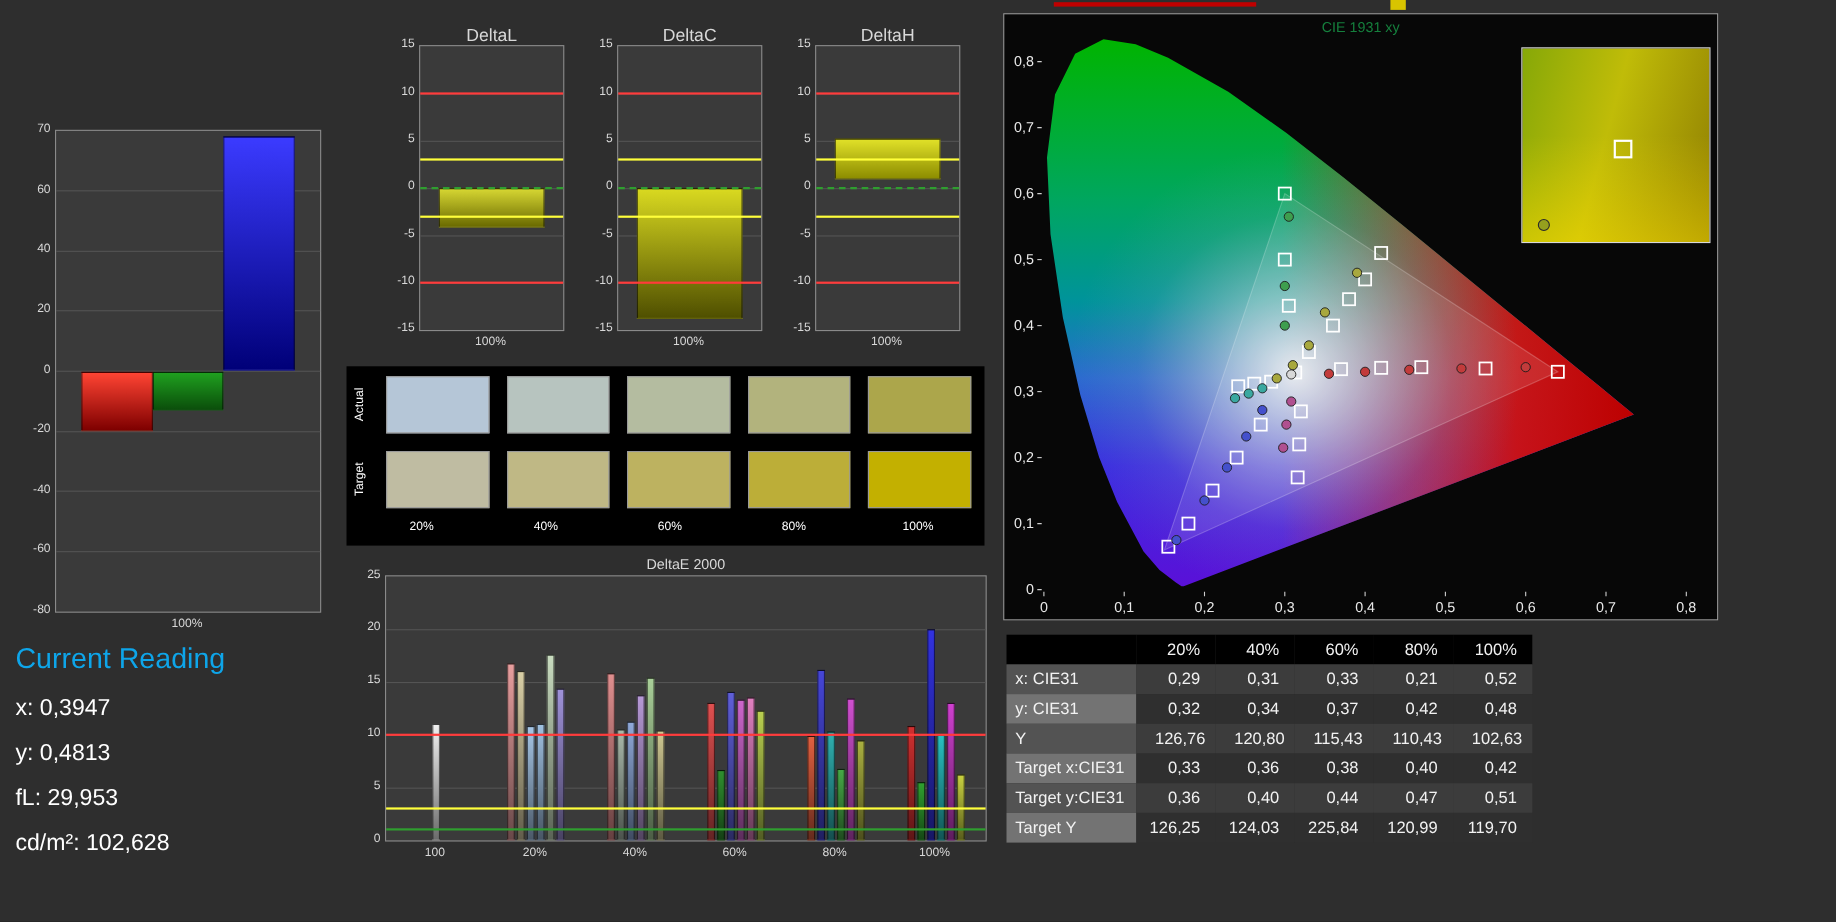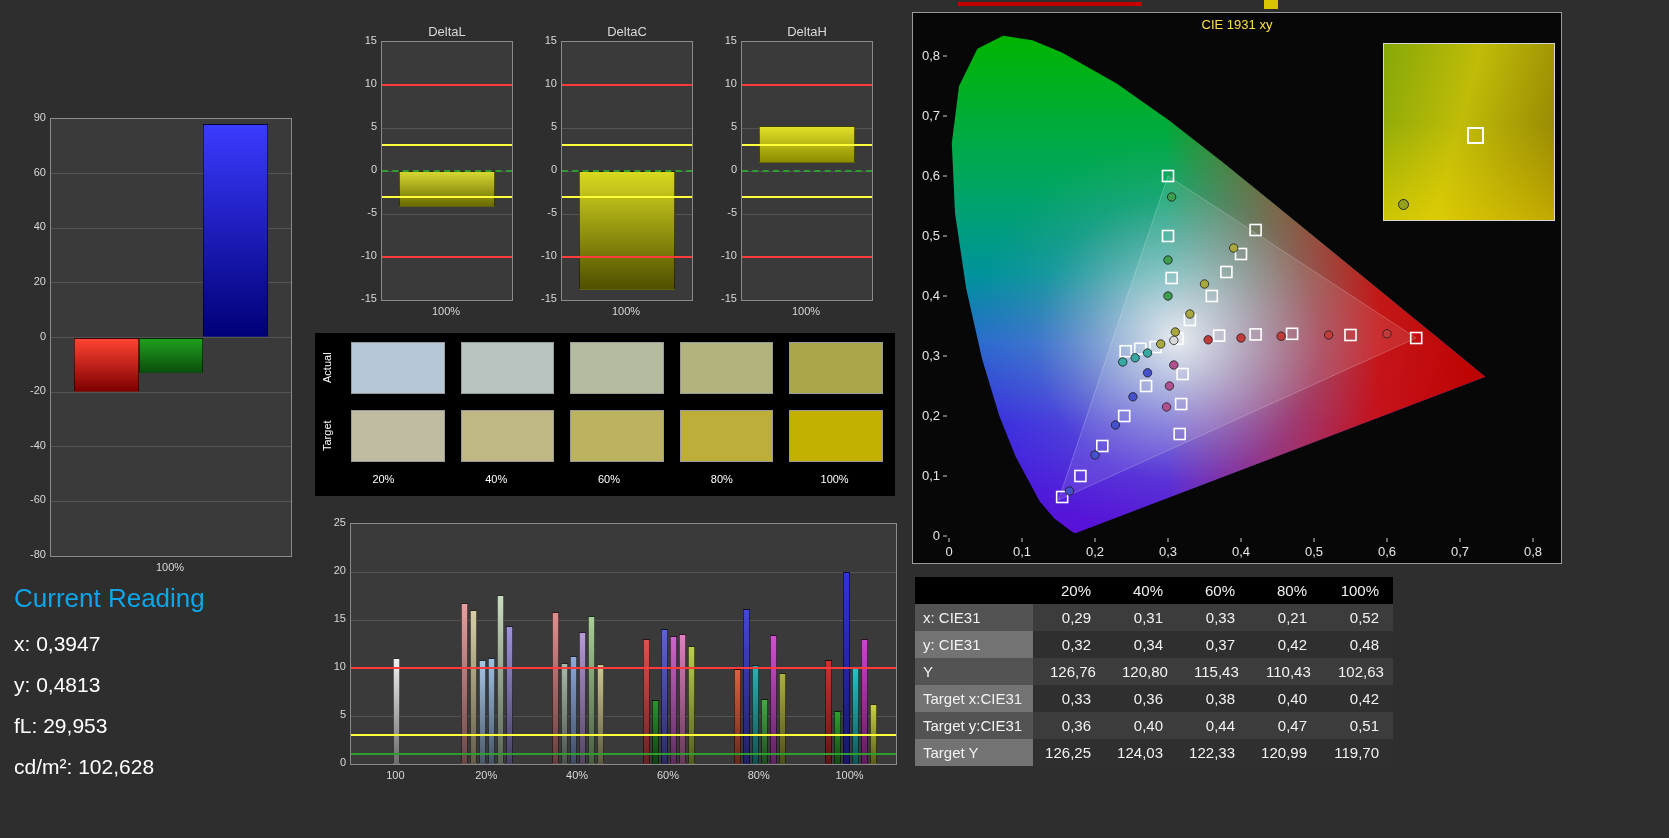--- a/index.html
+++ b/index.html
@@ -4,21 +4,21 @@
 <style>
   html,body{margin:0;padding:0;background:#222;}
   .page{position:relative;width:1669px;height:838px;background:#2e2e2e;overflow:hidden;
         font-family:"Liberation Sans",sans-serif;color:#fff;}
   .page-title{position:absolute;left:22px;top:18px;font-size:34px;font-weight:400;color:#f2f2f2;margin:0;}
 
   .decor-red{position:absolute;left:958px;top:2px;width:184px;height:4px;background:#c00000;}
   .decor-yellow{position:absolute;left:1264px;top:0;width:14px;height:9px;background:#d8c400;}
 
   .chart{position:absolute;}
-  .chart-title{position:absolute;top:0;text-align:center;font-size:13px;color:#d8d8d8;}
+  .chart-title{position:absolute;top:0;text-align:center;font-size:16px;color:#d8d8d8;}
   .plot{position:absolute;background:#3a3a3a;border:1px solid #8a8a8a;box-sizing:content-box;}
   .tick-label{position:absolute;font-size:11px;color:#d8d8d8;text-align:right;width:30px;}
   .x-label{position:absolute;font-size:11px;color:#d8d8d8;text-align:center;}
   .gridline{position:absolute;left:0;right:0;height:1px;background:#545454;}
   .refline{position:absolute;left:0;right:0;height:2px;}
   .bar{position:absolute;box-sizing:border-box;}
 
   #chart-rgb{left:10px;top:100px;width:292px;height:482px;}
   #chart-rgb .chart-title{left:40px;width:242px;margin-top:44px;}
   #chart-rgb .plot{left:40px;top:18px;width:240px;height:437px;}
@@ -34,21 +34,21 @@
 
   .swatch-panel{position:absolute;left:315px;top:333px;width:580px;height:163px;background:#000;}
   .swatch-row{position:absolute;left:4px;right:12px;display:flex;gap:16px;align-items:center;}
   .swatch-row-label{width:16px;height:52px;writing-mode:vertical-rl;transform:rotate(180deg);
         font-size:11px;color:#fff;display:flex;align-items:center;justify-content:center;flex:0 0 16px;}
   .swatch{flex:1;height:52px;border:1px solid #9a9a9a;box-sizing:border-box;}
   .swatch-cols{position:absolute;left:20px;right:12px;display:flex;gap:16px;}
   .swatch-col-label{flex:1;text-align:center;font-size:11px;color:#fff;}
 
   .cie-panel{position:absolute;left:912px;top:12px;width:650px;height:552px;background:#070707;border:1px solid #9a9a9a;box-sizing:border-box;}
-  .cie-title{position:absolute;top:4px;left:0;right:0;text-align:center;font-size:13px;color:#fde047;}
+  .cie-title{position:absolute;top:4px;left:0;right:0;text-align:center;font-size:13px;color:#15803d;}
   #cie-svg{position:absolute;left:6px;top:18px;}
   #cie-svg text{font-family:"Liberation Sans",sans-serif;}
   .cie-inset{position:absolute;left:470px;top:30px;width:172px;height:178px;border:1px solid #d8d8d8;box-sizing:border-box;
       background:linear-gradient(to top, rgba(255,222,0,0.45), rgba(255,222,0,0) 55%),
                  linear-gradient(105deg,#86a808 0%,#c0bc08 45%,#8f7e02 100%);}
   .inset-square{position:absolute;width:13px;height:13px;border:2px solid #fff;}
   .inset-dot{position:absolute;width:9px;height:9px;border-radius:50%;background:#95a01e;border:1px solid #2a2a2a;}
 
   .results-table{position:absolute;left:915px;top:577px;display:grid;grid-template-columns:118px repeat(5,72px);}
   .cell{height:27px;line-height:27px;font-size:15px;color:#f2f2f2;white-space:nowrap;overflow:hidden;}
@@ -79,21 +79,21 @@
         <div class="gridline" style="top: 108.75px;"></div>
         <div class="gridline" style="top: 163.375px;"></div>
         <div class="gridline" style="top: 218px;"></div>
         <div class="gridline" style="top: 272.625px;"></div>
         <div class="gridline" style="top: 327.25px;"></div>
         <div class="gridline" style="top: 381.875px;"></div>
         <div class="bar" style="left: 22.8px; top: 218.5px; width: 64.8px; height: 54.625px; background: linear-gradient(rgb(255, 68, 51), rgb(126, 0, 0)); border: 1px solid rgba(0, 0, 0, 0.55);"></div>
         <div class="bar" style="left: 87.6px; top: 218.5px; width: 64.8px; height: 35.5062px; background: linear-gradient(rgb(31, 160, 31), rgb(11, 79, 11)); border: 1px solid rgba(0, 0, 0, 0.55);"></div>
         <div class="bar" style="left: 152.4px; top: 5.4625px; width: 64.8px; height: 213.037px; background: linear-gradient(rgb(59, 59, 255), rgb(0, 0, 120)); border: 1px solid rgba(0, 0, 0, 0.55);"></div>
       </div>
-  <div class="tick-label" style="left: 6px; top: 11px;">90</div>
+  <div class="tick-label" style="left: 6px; top: 11px;">70</div>
       <div class="tick-label" style="left: 6px; top: 65.625px;">60</div>
       <div class="tick-label" style="left: 6px; top: 120.25px;">40</div>
       <div class="tick-label" style="left: 6px; top: 174.875px;">20</div>
       <div class="tick-label" style="left: 6px; top: 229.5px;">0</div>
       <div class="tick-label" style="left: 6px; top: 284.125px;">-20</div>
       <div class="tick-label" style="left: 6px; top: 338.75px;">-40</div>
       <div class="tick-label" style="left: 6px; top: 393.375px;">-60</div>
       <div class="tick-label" style="left: 6px; top: 448px;">-80</div>
       <div class="x-label" style="left: 40px; width: 240px; top: 461px;">100%</div>
     </section>
@@ -193,20 +193,21 @@
       <div class="swatch-cols" style="top: 140px;">
         <div class="swatch-col-label">20%</div>
         <div class="swatch-col-label">40%</div>
         <div class="swatch-col-label">60%</div>
         <div class="swatch-col-label">80%</div>
         <div class="swatch-col-label">100%</div>
       </div>
     </section>
 
   <section class="chart" id="chart-de">
+    <div class="chart-title">DeltaE 2000</div>
     <div class="plot">
         <div class="gridline" style="top: 47.5px;"></div>
         <div class="gridline" style="top: 95.5px;"></div>
         <div class="gridline" style="top: 143.5px;"></div>
         <div class="gridline" style="top: 191.5px;"></div>
         <div class="bar" style="left: 41.9167px; top: 134.4px; width: 7px; height: 105.6px; background: linear-gradient(rgb(240, 240, 240), rgb(108, 108, 108)); border: 1px solid rgba(0, 0, 0, 0.55);"></div>
         <div class="bar" style="left: 110.25px; top: 78.72px; width: 7px; height: 161.28px; background: linear-gradient(rgb(232, 159, 159), rgb(104, 72, 72)); border: 1px solid rgba(0, 0, 0, 0.55);"></div>
         <div class="bar" style="left: 119.25px; top: 86.4px; width: 7px; height: 153.6px; background: linear-gradient(rgb(217, 207, 166), rgb(98, 93, 75)); border: 1px solid rgba(0, 0, 0, 0.55);"></div>
         <div class="bar" style="left: 128.25px; top: 136.32px; width: 7px; height: 103.68px; background: linear-gradient(rgb(166, 198, 230), rgb(75, 89, 104)); border: 1px solid rgba(0, 0, 0, 0.55);"></div>
         <div class="bar" style="left: 137.25px; top: 134.4px; width: 7px; height: 105.6px; background: linear-gradient(rgb(159, 192, 224), rgb(72, 86, 101)); border: 1px solid rgba(0, 0, 0, 0.55);"></div>
@@ -413,21 +414,21 @@
       <div class="cell val even">0,42</div>
       <div class="cell label odd">Target y:CIE31</div>
       <div class="cell val odd">0,36</div>
       <div class="cell val odd">0,40</div>
       <div class="cell val odd">0,44</div>
       <div class="cell val odd">0,47</div>
       <div class="cell val odd">0,51</div>
       <div class="cell label even">Target Y</div>
       <div class="cell val even">126,25</div>
       <div class="cell val even">124,03</div>
-      <div class="cell val even">122,33</div>
+      <div class="cell val even">225,84</div>
       <div class="cell val even">120,99</div>
       <div class="cell val even">119,70</div>
     </div>
 
   <section class="current-reading">
     <h2 class="cr-heading">Current Reading</h2>
     <div class="cr-line">x: 0,3947</div>
     <div class="cr-line">y: 0,4813</div>
     <div class="cr-line">fL: 29,953</div>
     <div class="cr-line">cd/m²: 102,628</div>

